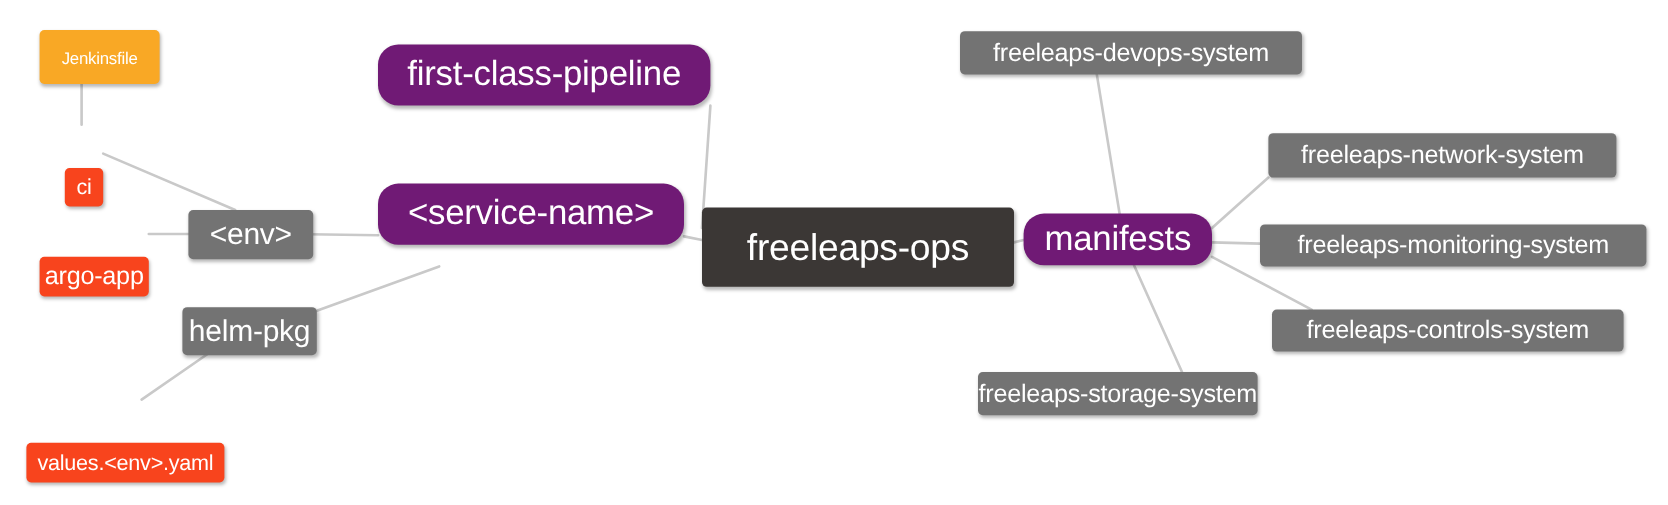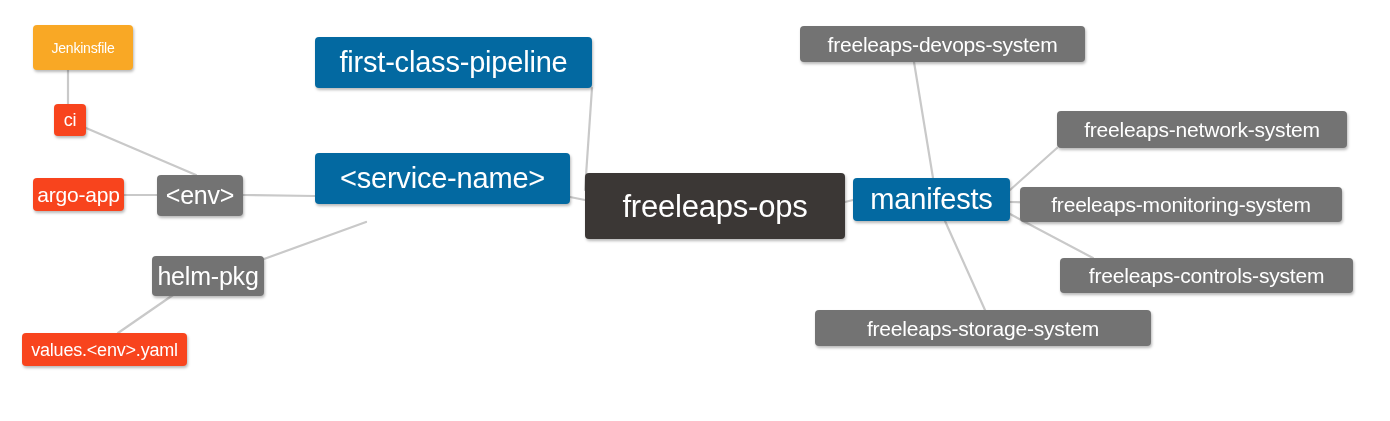--- a/index.html
+++ b/index.html
@@ -32,24 +32,24 @@
     align-items: center;
     justify-content: center;
     border-radius: 4px;
     color: #ffffff;
     white-space: nowrap;
     box-shadow: 1px 2px 3px rgba(0,0,0,0.28);
     letter-spacing: -0.2px;
     line-height: 1;
   }
   .n-root      { background: #3b3735; }
-  .n-blue      { background: #0369a1; }
+  .n-blue      { background: #701a75; border-radius: 17px; }
   .n-green     { background: #737373; }
   .n-orange    { background: #f9a825; }
-  .n-red       { background: #f8441d; }
+  .n-red       { background: #f8441d; margin-top: 36px; }
 
   .root-label   { font-size: 31px; }
   .big-label    { font-size: 29px; }
   .mid-label    { font-size: 25px; }
   .sm-label     { font-size: 21px; }
   .xs-label     { font-size: 18px; }
   .tiny-label   { font-size: 14px; }
 </style>
 </head>
 <body>
@@ -94,21 +94,21 @@
   </div>
 
   <div class="node n-red xs-label" style="left:54px; top:104px; width:32px; height:32px;">
     <span>ci</span>
   </div>
 
   <div class="node n-red sm-label" style="left:33px; top:178px; width:91px; height:33px;">
     <span>argo-app</span>
   </div>
 
-  <div class="node n-green mid-label" style="left:157px; top:175px; width:86px; height:41px;">
+  <div class="node n-green mid-label" style="left:157px; top:175px; width:104px; height:41px;">
     <span>&lt;env&gt;</span>
   </div>
 
   <div class="node n-green mid-label" style="left:152px; top:256px; width:112px; height:40px;justify-content:center;">
     <span>helm-pkg</span>
   </div>
 
   <div class="node n-red xs-label" style="left:22px; top:333px; width:165px; height:33px;">
     <span>values.&lt;env&gt;.yaml</span>
   </div>
@@ -130,25 +130,25 @@
   </div>
 
   <div class="node n-green sm-label" style="left:800px; top:26px; width:285px; height:36px;">
     <span>freeleaps-devops-system</span>
   </div>
 
   <div class="node n-green sm-label" style="left:1057px; top:111px; width:290px; height:37px;">
     <span>freeleaps-network-system</span>
   </div>
 
-  <div class="node n-green sm-label" style="left:1020px; top:187px; width:322px; height:35px;">
+  <div class="node n-green sm-label" style="left:1050px; top:187px; width:322px; height:35px;">
     <span>freeleaps-monitoring-system</span>
   </div>
 
   <div class="node n-green sm-label" style="left:1060px; top:258px; width:293px; height:35px;">
     <span>freeleaps-controls-system</span>
   </div>
 
-  <div class="node n-green sm-label" style="left:815px; top:310px; width:336px; height:36px;">
+  <div class="node n-green sm-label" style="left:815px; top:310px; width:233px; height:36px;">
     <span>freeleaps-storage-system</span>
   </div>
 
 </div>
 
 </body></html>

